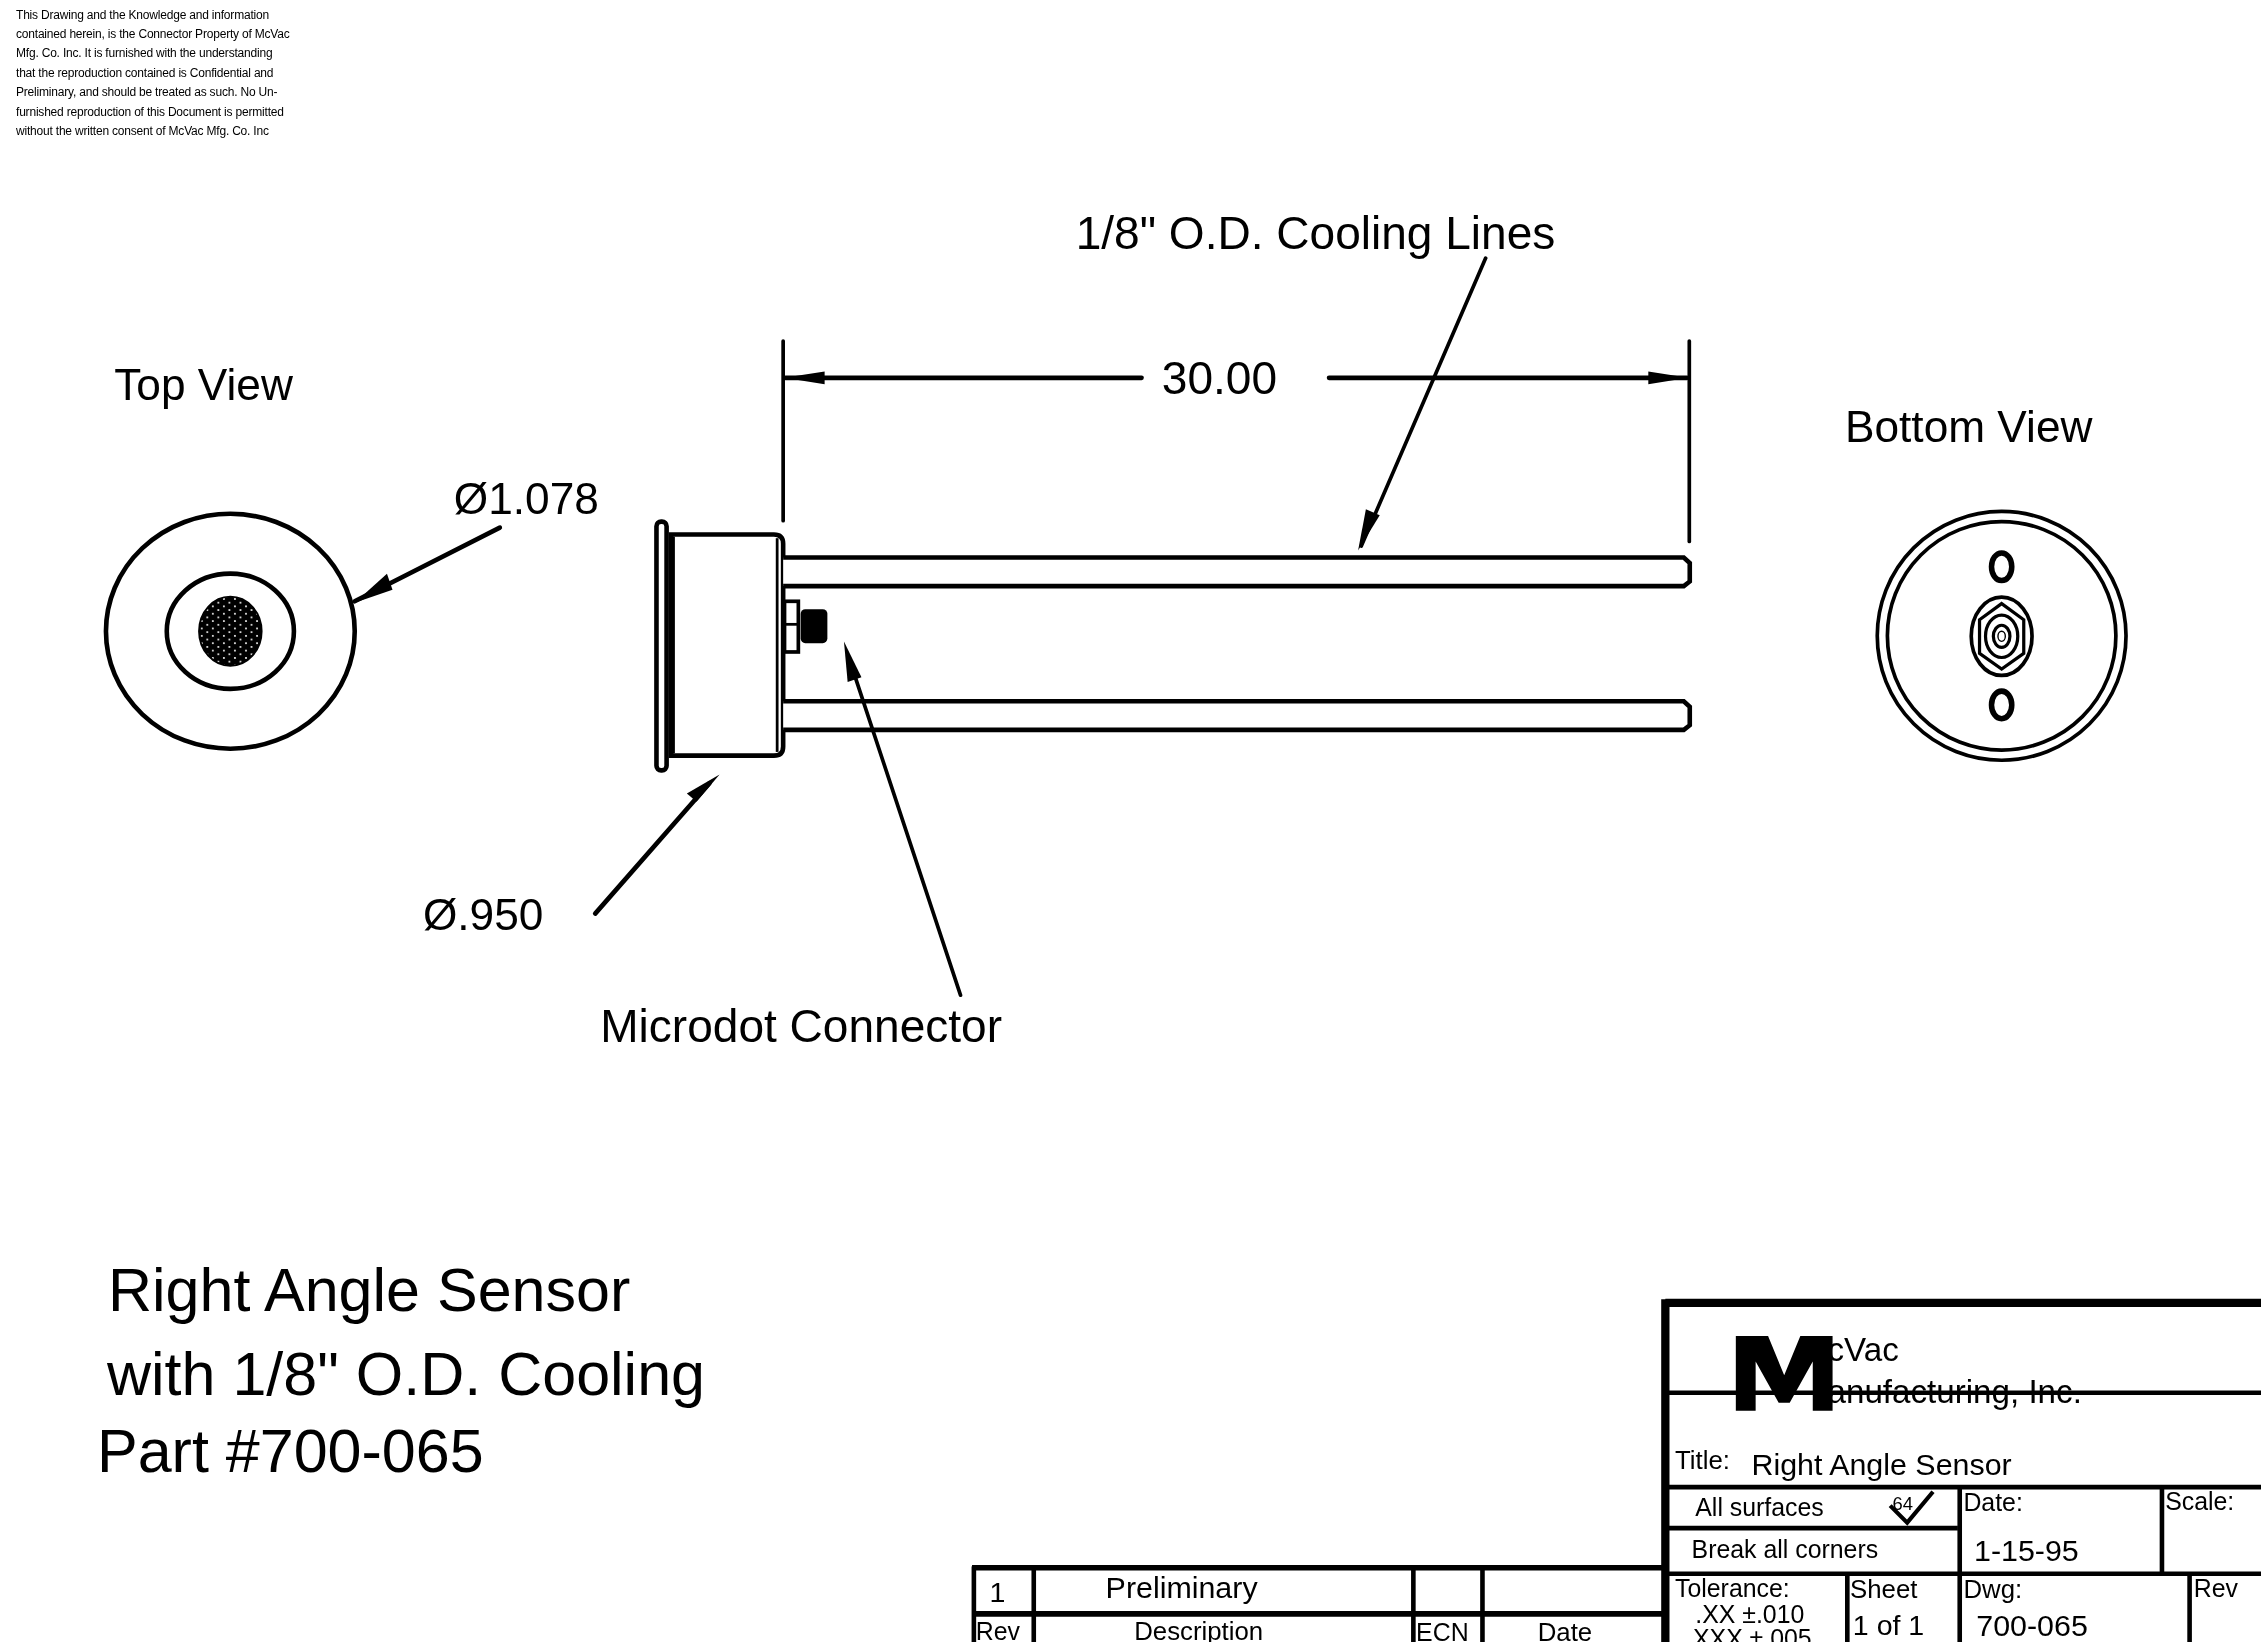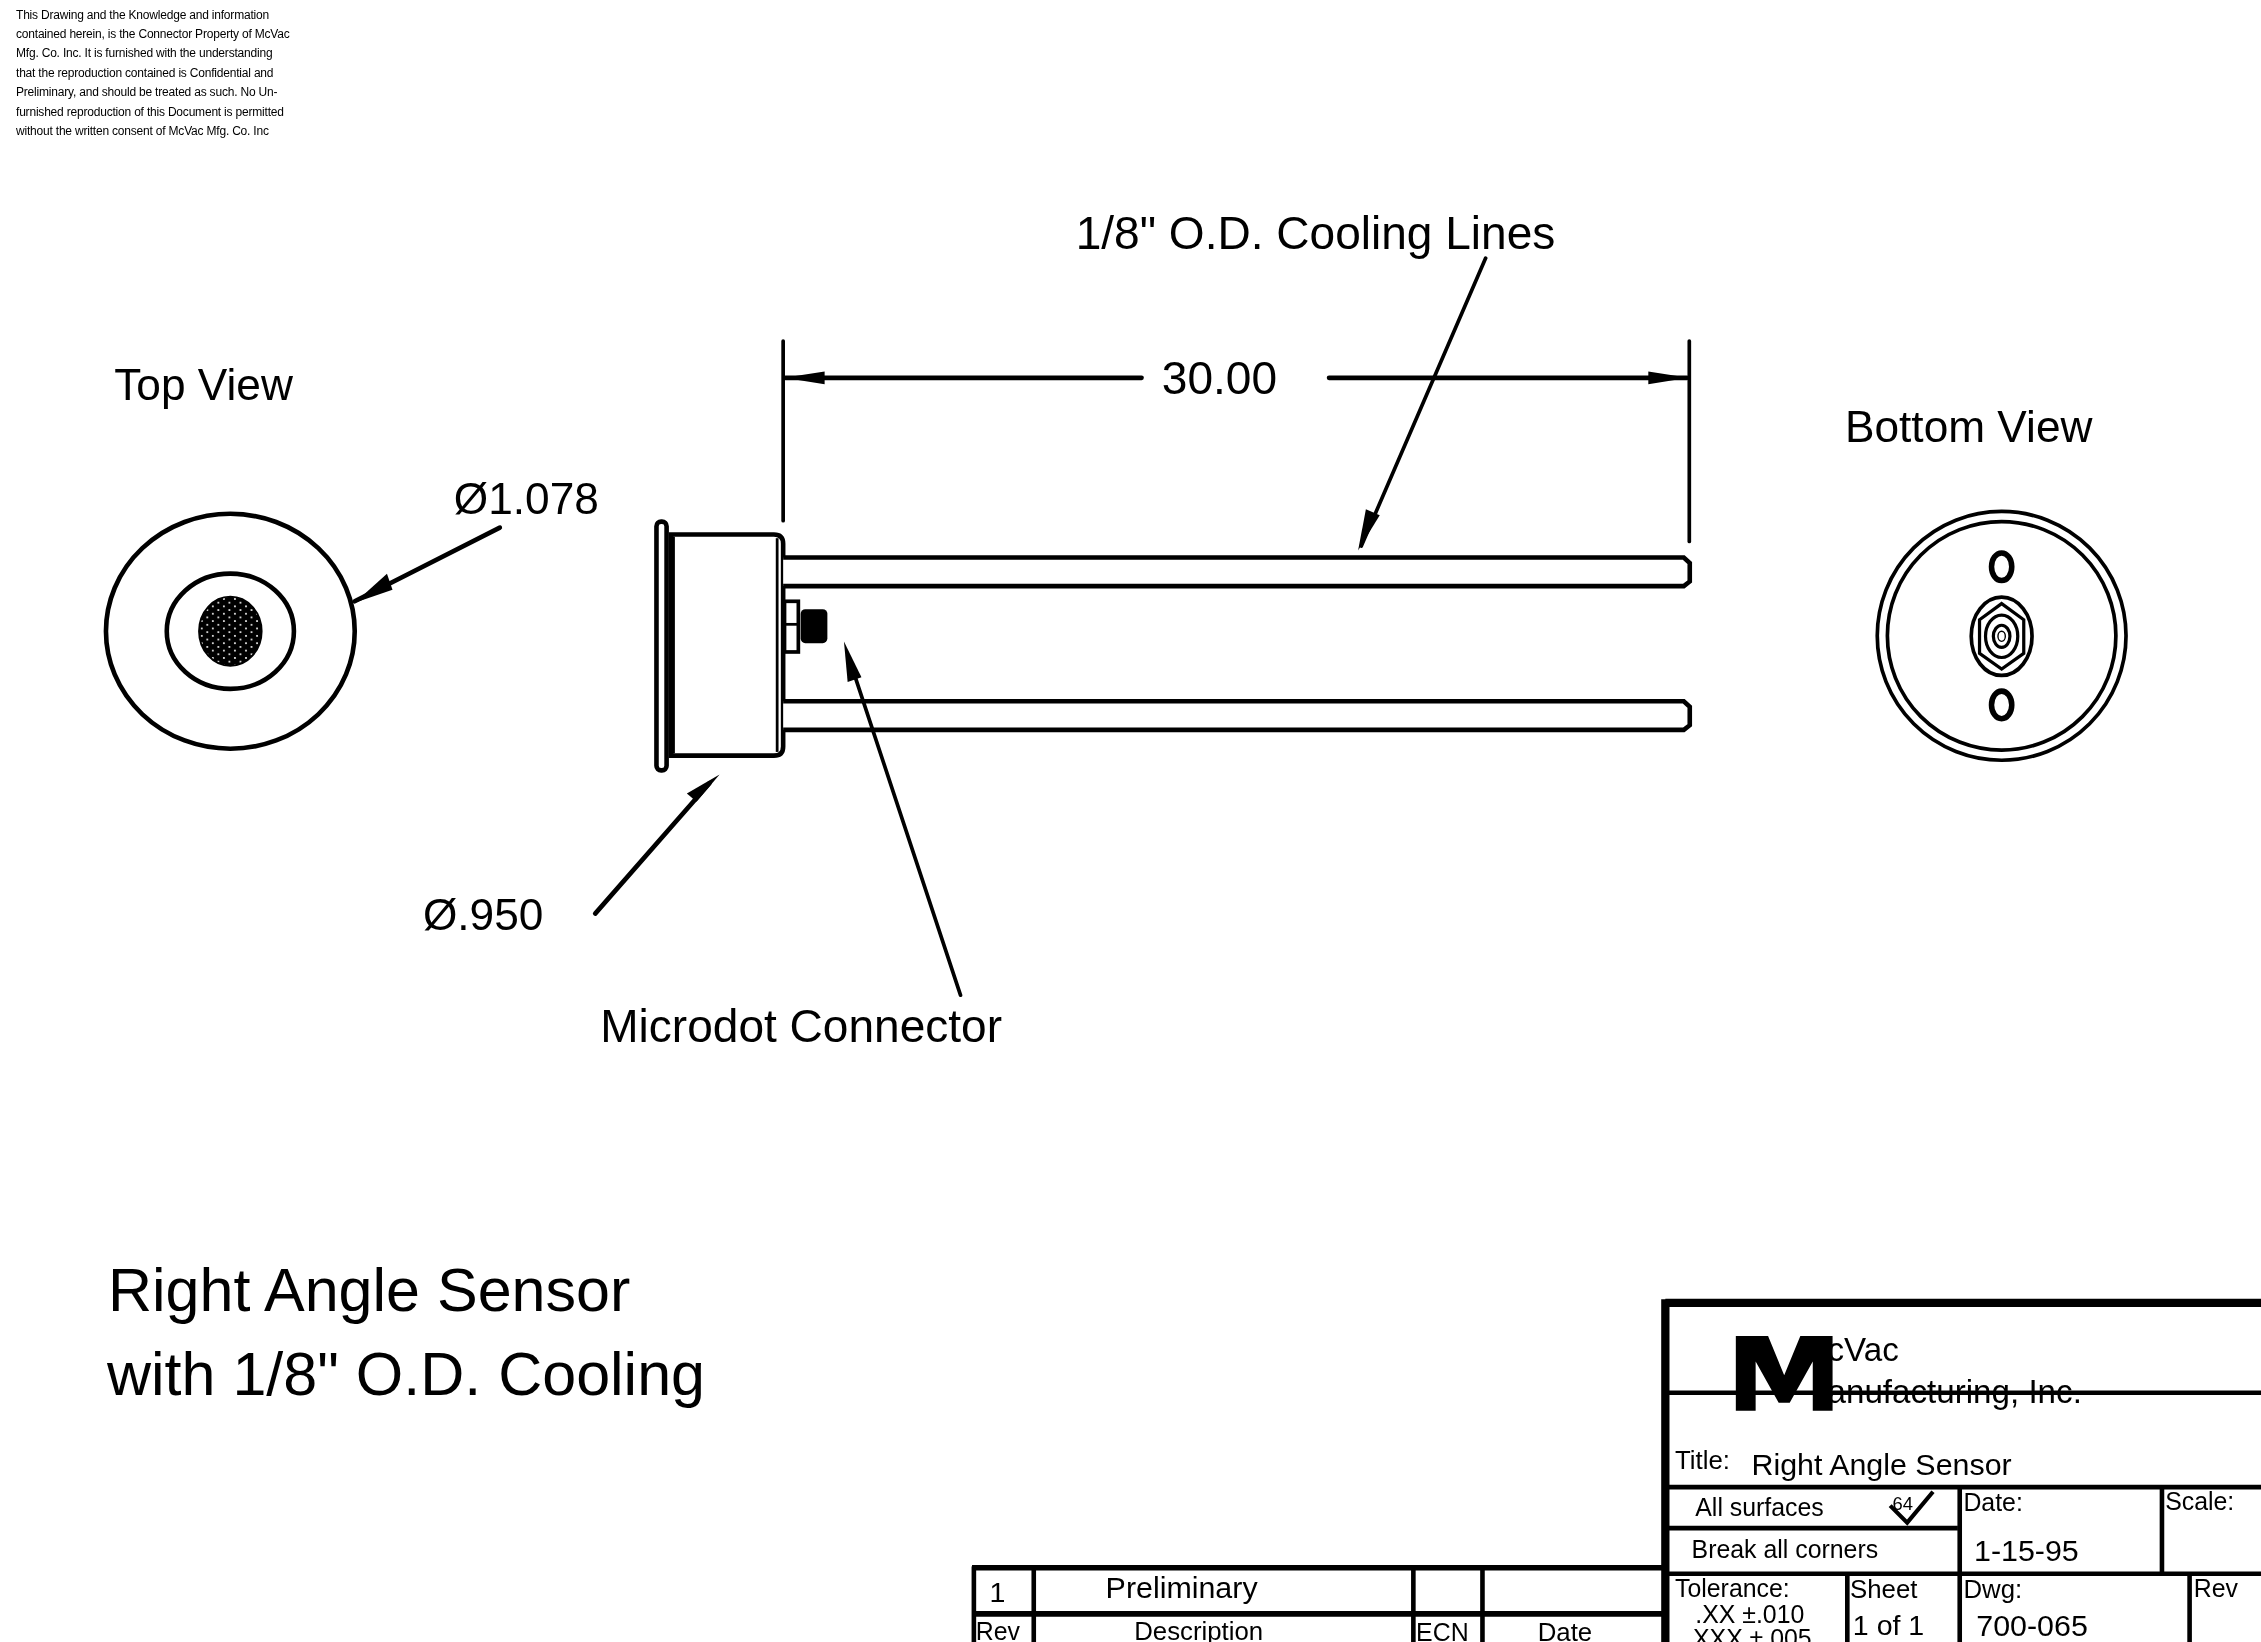--- a/index.html
+++ b/index.html
@@ -157,14 +157,15 @@
       <text class="lbl" x="2462" y="3560" font-size="56">Description</text>
       <text class="lbl" x="3074" y="3562" font-size="54">ECN</text>
       <text class="lbl" x="3338" y="3562" font-size="56">Date</text>
     </g>
   </g>
 </svg>
 
 <div class="big-title">
   <div style="padding-left:11px">Right Angle Sensor</div>
   <div style="padding-left:10px; margin-top:4.6px">with 1/8" O.D. Cooling</div>
+  <div style="margin-top:-1.8px">Part #700-065</div>
 </div>
 
 
 </body></html>

